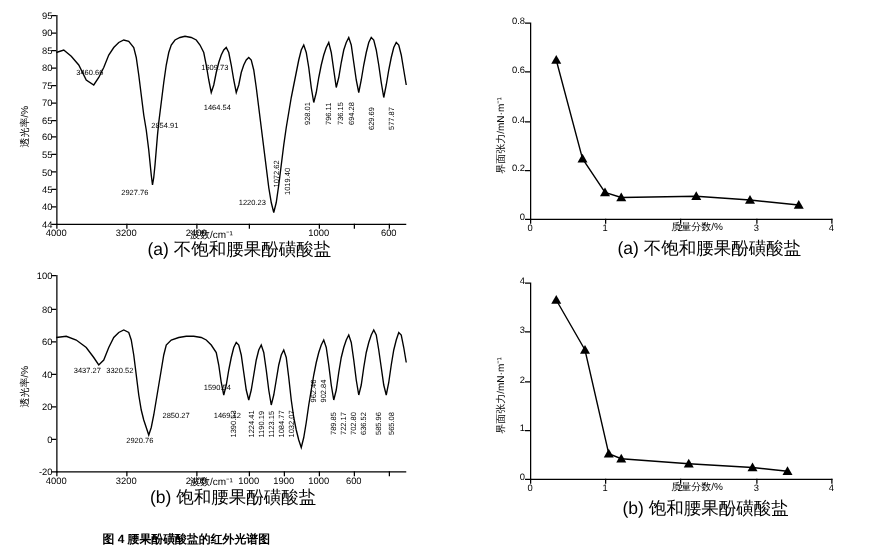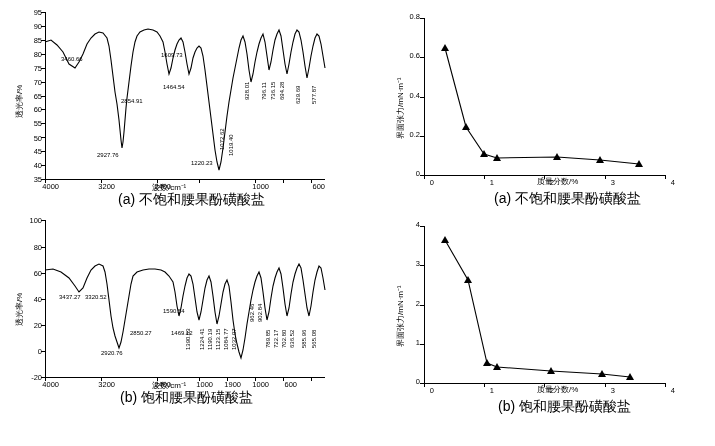--- a/index.html
+++ b/index.html
@@ -8,21 +8,21 @@
     font-family:"Liberation Sans", sans-serif;
     color:#000;position:relative;overflow:hidden;
   }
   .page{position:relative;width:715px;height:446px;}
 
   
   .fig{position:absolute;}
   .plot{position:absolute;box-sizing:border-box;}
   .axisline{position:absolute;background:#000;}
   .tick{position:absolute;background:#000;}
-  .ticklabel{position:absolute;font-size:7.5px;text-align:right;white-space:nowrap;}
+  .ticklabel{position:absolute;font-size:7.5px;text-align:center;white-space:nowrap;}
   .ticklabel.left{text-align:right;}
   .axtitle{position:absolute;font-size:8px;white-space:nowrap;}
   .axtitle.vert{transform-origin:left top;}
   .caption{position:absolute;font-size:14px;white-space:nowrap;}
   .figcap{position:absolute;font-size:9.5px;font-weight:bold;white-space:nowrap;}
 
   .peaklbl{position:absolute;font-size:6px;white-space:nowrap;}
   .peaklbl.rot{transform-origin:left bottom;transform:rotate(-90deg);}
 
   svg{display:block;overflow:visible;}
@@ -89,21 +89,21 @@
       <div class="peaklbl rot" style="left:180px;top:132px;">1072.62</div>
       <div class="peaklbl rot" style="left:189px;top:138px;">1019.40</div>
       <div class="peaklbl rot" style="left:205px;top:82px;">928.01</div>
       <div class="peaklbl rot" style="left:222px;top:82px;">796.11</div>
       <div class="peaklbl rot" style="left:231px;top:82px;">736.15</div>
       <div class="peaklbl rot" style="left:240px;top:82px;">694.28</div>
       <div class="peaklbl rot" style="left:256px;top:86px;">629.69</div>
       <div class="peaklbl rot" style="left:272px;top:86px;">577.87</div>
     </div>
 
-    <div class="ticklabel left" style="left:22px;top:175px;width:20px;">35</div>
+    <div class="ticklabel left" style="left:22px;top:175px;width:20px;">44</div>
     <div class="ticklabel left" style="left:22px;top:161px;width:20px;">40</div>
     <div class="ticklabel left" style="left:22px;top:147px;width:20px;">45</div>
     <div class="ticklabel left" style="left:22px;top:134px;width:20px;">50</div>
     <div class="ticklabel left" style="left:22px;top:119px;width:20px;">55</div>
     <div class="ticklabel left" style="left:22px;top:105px;width:20px;">60</div>
     <div class="ticklabel left" style="left:22px;top:92px;width:20px;">65</div>
     <div class="ticklabel left" style="left:22px;top:78px;width:20px;">70</div>
     <div class="ticklabel left" style="left:22px;top:64px;width:20px;">75</div>
     <div class="ticklabel left" style="left:22px;top:50px;width:20px;">80</div>
     <div class="ticklabel left" style="left:22px;top:36px;width:20px;">85</div>
@@ -195,20 +195,21 @@
     <div class="ticklabel" style="left:143px;top:172px;width:28px;">2400</div>
     <div class="ticklabel" style="left:185px;top:172px;width:28px;">1000</div>
     <div class="ticklabel" style="left:213px;top:172px;width:28px;">1900</div>
     <div class="ticklabel" style="left:241px;top:172px;width:28px;">1000</div>
     <div class="ticklabel" style="left:269px;top:172px;width:28px;">600</div>
 
     <div class="axtitle" style="left:152px;top:171px;">波数/cm⁻¹</div>
     <div class="caption" style="left:120px;top:181px;">(b) 饱和腰果酚磺酸盐</div>
   </div>
 
+  <div class="figcap" style="left:82px;top:425px;">图 4   腰果酚磺酸盐的红外光谱图</div>
 
   <div class="fig" style="left:382px;top:4px;width:330px;height:200px;">
 
     <div class="axtitle vert" style="left:12px;top:135px;transform:rotate(-90deg);">界面张力/mN·m⁻¹</div>
 
     <div class="plot" style="left:42px;top:14px;width:242px;height:158px;">
       <div class="axisline" style="left:0;top:0;width:1px;height:158px;"></div>
       <div class="axisline" style="left:0;top:157px;width:242px;height:1px;"></div>
 
       <div class="tick" style="left:-4px;top:157px;width:4px;height:1px;"></div>

